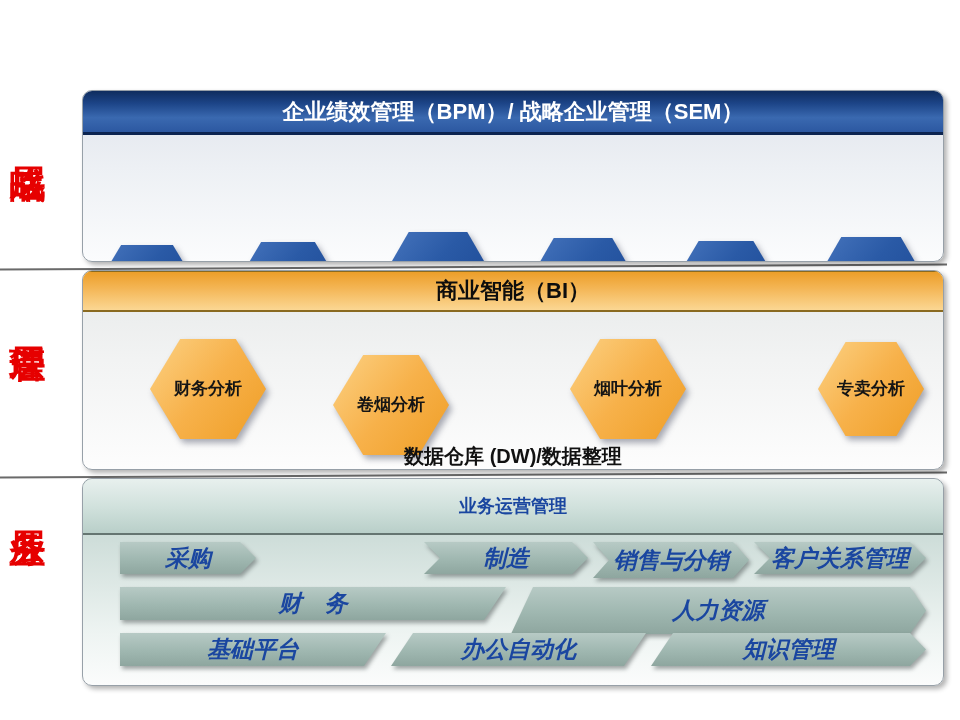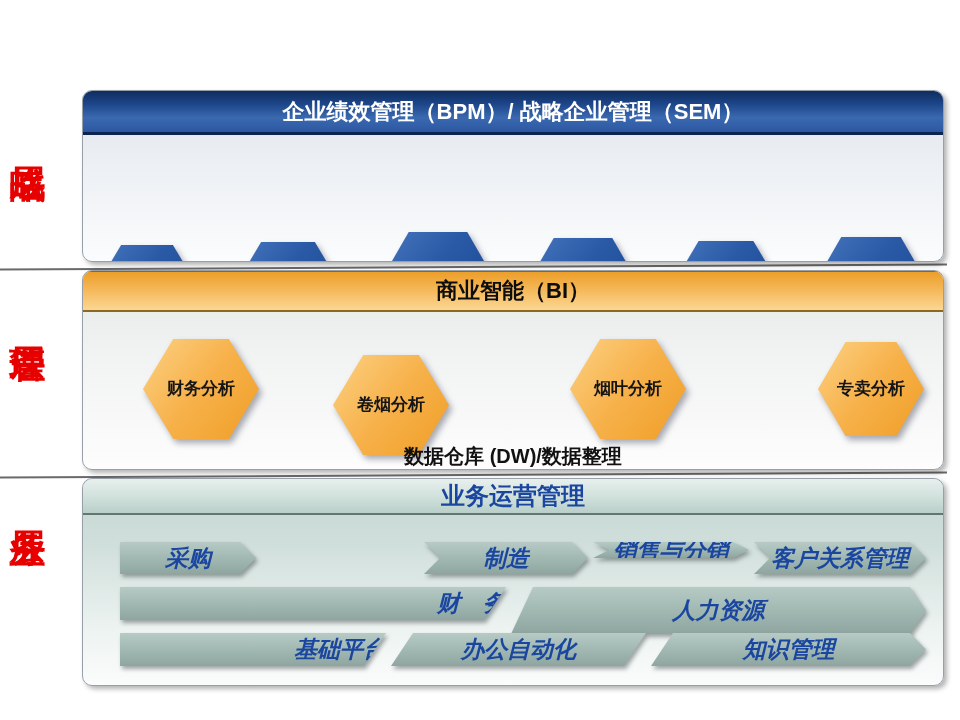--- a/index.html
+++ b/index.html
@@ -27,21 +27,21 @@
   .panel-business{top:478px;height:208px;background:linear-gradient(180deg,#c3d6d0 0%,#cfdeda 30%,#eef4f2 75%,#fbfcfc 100%);}
 
   .banner{position:absolute;left:0;top:0;width:100%;display:flex;align-items:center;justify-content:center;
           font-weight:bold;box-sizing:border-box;}
   .banner-blue{height:44px;font-size:22px;color:#ffffff;
         background:linear-gradient(180deg,#0f2d5e 0%,#1c4487 30%,#3a69b0 65%,#2c58a1 100%);
         border-bottom:3px solid #0c2450;}
   .banner-orange{height:41px;font-size:22px;color:#0d0d0d;
         background:linear-gradient(180deg,#ec9d26 0%,#f4b656 45%,#fbd793 100%);
         border-bottom:2px solid #8a6a20;box-shadow:inset 0 1px 0 #8a6a20;}
-  .banner-teal{height:36px;font-size:24px;color:#1a46a0;
+  .banner-teal{height:56px;font-size:18px;color:#1a46a0;
         background:linear-gradient(180deg,#e8f0ee 0%,#cfe0db 55%,#b9cfc9 100%);
         border-bottom:2px solid #657571;}
 
   
   .hexw{position:absolute;filter:drop-shadow(3px 4px 3px rgba(40,45,70,0.4));}
   .hex{width:100%;height:100%;display:flex;align-items:center;justify-content:center;text-align:center;
        clip-path:polygon(26% 0,74% 0,100% 50%,74% 100%,26% 100%,0 50%);}
   .hex-blue{background:linear-gradient(130deg,#4a78c0 0%,#2a5aa6 40%,#16418c 100%);}
   .hex-orange{background:linear-gradient(130deg,#fcd183 0%,#f7b14a 50%,#ef9e26 100%);}
   .hex-label{font-weight:bold;font-size:17px;line-height:1.15;padding:0 14px;}
@@ -52,21 +52,21 @@
               font-weight:bold;font-size:20px;color:#111;}
   .panel .dw-caption{top:172px;}
 
   
   .arrw{position:absolute;filter:drop-shadow(2px 3px 2px rgba(50,60,60,0.45));}
   .arr{width:100%;height:100%;display:flex;align-items:center;justify-content:center;
        background:linear-gradient(180deg,#b7cac5 0%,#9fb7b0 55%,#8ea69f 100%);
        font-weight:bold;font-size:23px;color:#1a46a0;font-style:italic;}
   .arr-first{clip-path:polygon(0 0,calc(100% - 16px) 0,100% 50%,calc(100% - 16px) 100%,0 100%);}
   .arr-chev{clip-path:polygon(0 0,calc(100% - 16px) 0,100% 50%,calc(100% - 16px) 100%,0 100%,16px 50%);}
-  .arr-slant-r{clip-path:polygon(0 0,100% 0,calc(100% - 22px) 100%,0 100%);justify-content:flex-end;}
+  .arr-slant-r{clip-path:polygon(0 0,100% 0,calc(100% - 22px) 100%,0 100%);}
   .arr-slant-lr{clip-path:polygon(22px 0,100% 0,calc(100% - 22px) 100%,0 100%);}
   .arr-slant-l-point{clip-path:polygon(22px 0,calc(100% - 16px) 0,100% 50%,calc(100% - 16px) 100%,0 100%);}
 </style>
 </head>
 <body>
 
 <div class="canvas">
 
   <div class="divider divider-1"></div>
   <div class="divider divider-2"></div>
@@ -94,21 +94,21 @@
       <div class="hex hex-blue"></div>
     </div>
     <div class="hexw hex-small" style="left:726px;top:146px;width:124px;height:112px">
       <div class="hex hex-blue"></div>
     </div>
   </section>
 
   <section class="panel panel-management">
     <header class="banner banner-orange">商业智能（BI）</header>
 
-    <div class="hexw" style="left:60px;top:68px;width:116px;height:100px">
+    <div class="hexw" style="left:67px;top:68px;width:116px;height:100px">
       <div class="hex hex-orange">
           <span class="hex-label">财务分析</span>
         </div>
     </div>
     <div class="hexw" style="left:250px;top:84px;width:116px;height:100px">
       <div class="hex hex-orange">
           <span class="hex-label">卷烟分析</span>
         </div>
     </div>
     <div class="hexw" style="left:487px;top:68px;width:116px;height:100px">
@@ -131,21 +131,21 @@
     <div class="arrw" style="left:37px;top:63px;width:136px;height:32px">
       <div class="arr arr-first">
           <span>采购</span>
         </div>
     </div>
     <div class="arrw" style="left:341px;top:63px;width:164px;height:32px">
       <div class="arr arr-chev">
           <span>制造</span>
         </div>
     </div>
-    <div class="arrw" style="left:510px;top:63px;width:156px;height:16px">
+    <div class="arrw" style="left:510px;top:63px;width:156px;height:36px">
       <div class="arr arr-chev">
           <span>销售与分销</span>
         </div>
     </div>
     <div class="arrw" style="left:671px;top:63px;width:172px;height:32px">
       <div class="arr arr-chev">
           <span>客户关系管理</span>
         </div>
     </div>
 

